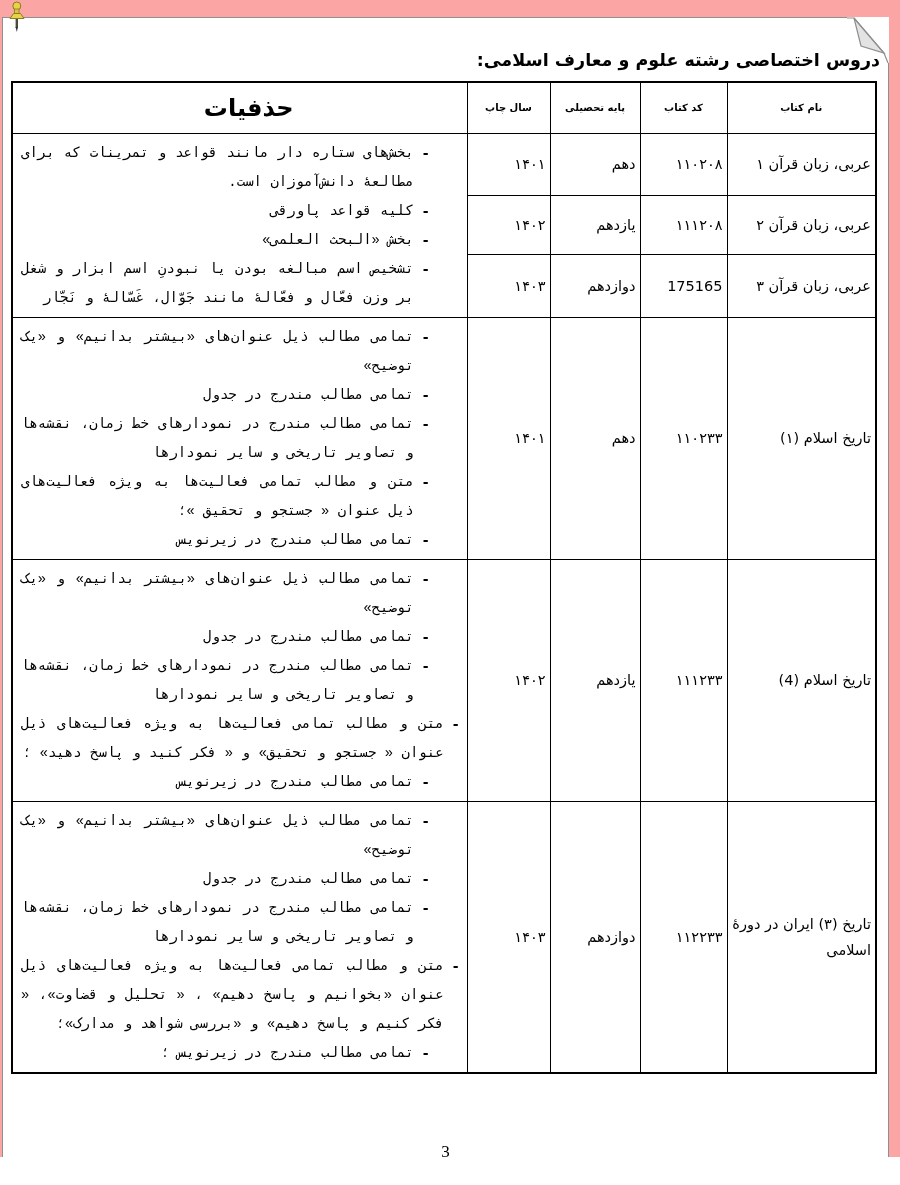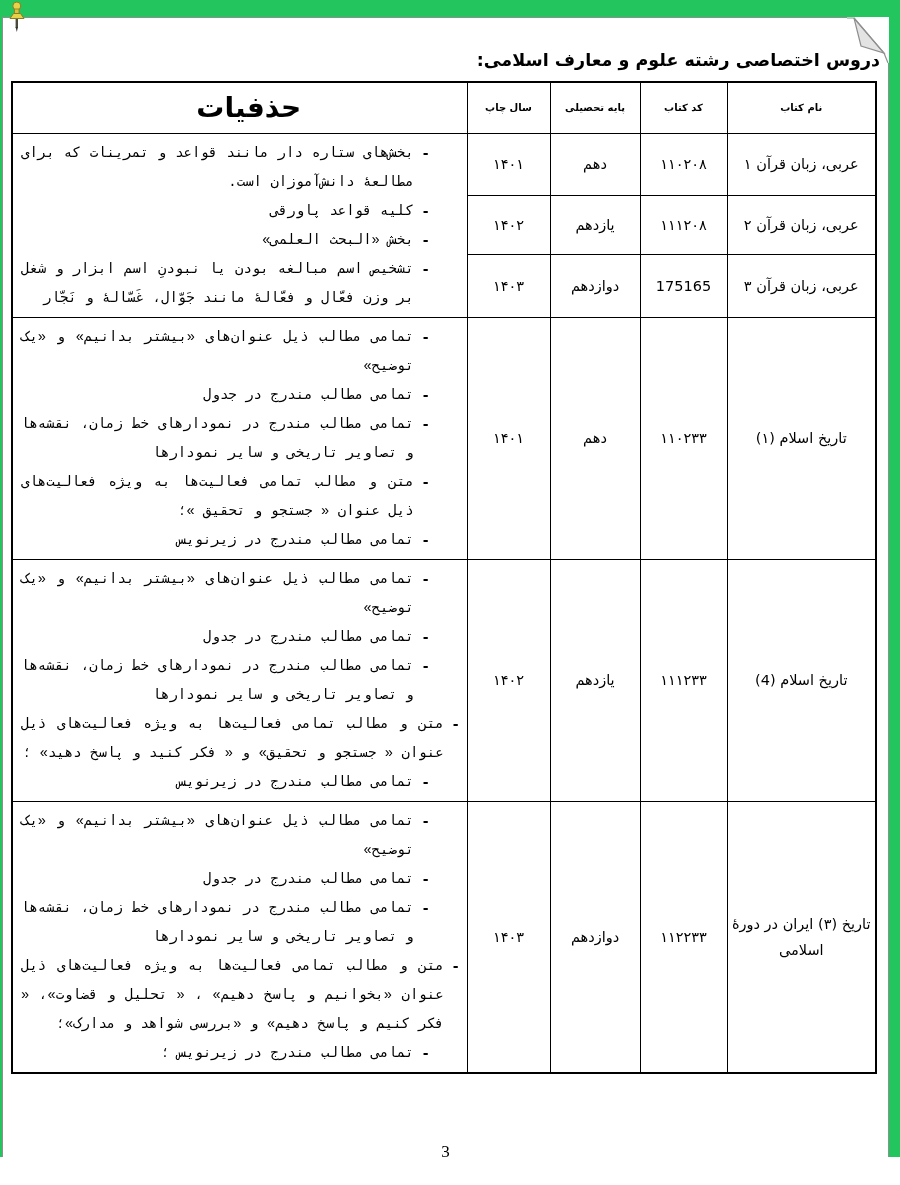--- a/index.html
+++ b/index.html
@@ -1,18 +1,18 @@
 <!DOCTYPE html>
 <html><head>
 <meta charset="utf-8">
 <style>
   * { margin:0; padding:0; box-sizing:border-box; }
   html,body { width:900px; height:1185px; background:#ffffff;
     font-family:"DejaVu Sans", sans-serif; }
-  .stage { position:relative; width:900px; height:1157px; overflow:hidden; background:#22c55e; }
+  .stage { position:relative; width:900px; height:1157px; overflow:hidden; background:#fca5a5; }
 
   .page {
     position:absolute; left:2px; top:17px; width:887px; height:1163px;
     background:#fff; border:1px solid #8f8f8f; border-bottom-width:2px;
   }
 
   
   .fold { position:absolute; top:-1px; right:-1px; width:42px; height:48px; }
   
   .pin { position:absolute; left:4px; top:-17px; width:20px; height:32px; }
@@ -30,24 +30,24 @@
   }
   table.main { border:2px solid #000; }
   table.main th, table.main td { border:1px solid #000; }
 
   col.c-name { width:149px; } col.c-code { width:87px; }
   col.c-grade { width:90px; } col.c-year { width:83px; }
   col.c-del  { width:455px; }
 
   tr.head { height:51px; }
   th { font-weight:bold; font-size:10px; text-align:center; vertical-align:middle; padding:2px; }
-  th.del-h { font-size:28px;padding-left:20px; }
+  th.del-h { font-size:24px;padding-left:20px; }
 
   td.cell {
-    text-align:center; vertical-align:middle; font-size:14.5px; padding:2px 4px;margin-top:40px;
+    text-align:right; vertical-align:middle; font-size:14.5px; padding:2px 4px;margin-top:40px;
   }
   td.name-cell { line-height:26px; }
 
   tr.h-r1 { height:60px; } tr.h-r2 { height:57px; } tr.h-r3 { height:60px; }
   tr.h-g2 { height:235px; } tr.h-g3 { height:240px; } tr.h-g4 { height:270px; }
 
   td.del-cell { vertical-align:top; padding:5px 4px 4px 8px; }
   .b { display:flex; gap:9px; padding-right:34px; font-size:14px; line-height:29px; }
   .b.flush { padding-right:4px; }
   .b .dash { flex:0 0 auto; font-weight:bold; }

